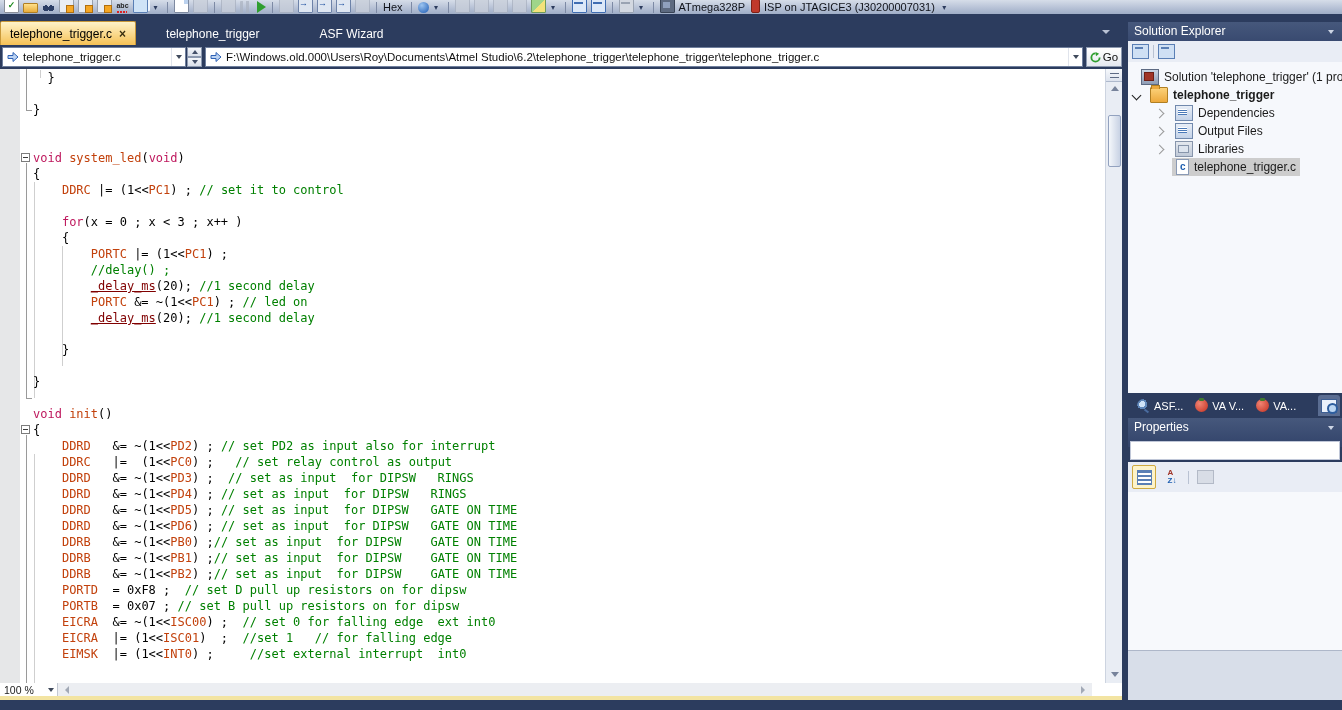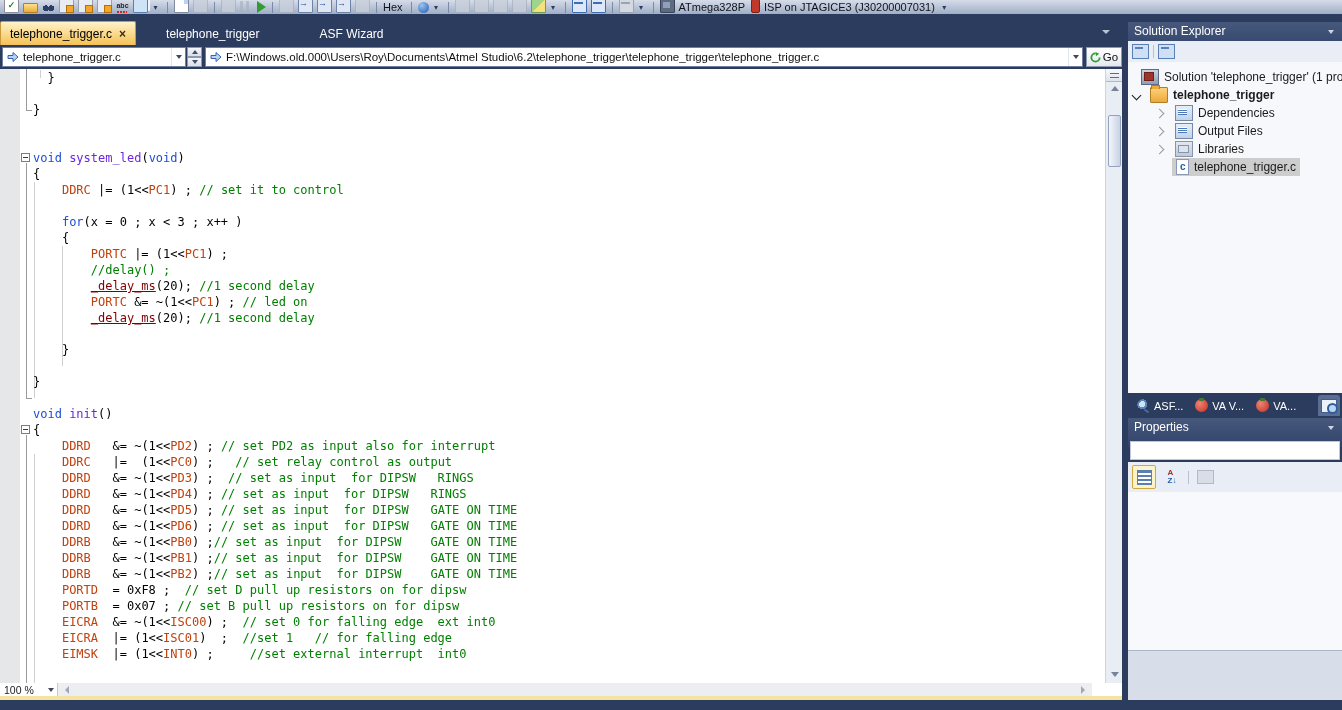--- a/index.html
+++ b/index.html
@@ -62,22 +62,22 @@
   .spin-dn{width:0;height:0;border-top:4px solid #44506a;border-left:3px solid transparent;border-right:3px solid transparent;}
   .go-btn{position:absolute;left:1086px;top:2px;width:36px;height:20px;background:linear-gradient(#ffffff,#e4e8ef);
           border:1px solid #8c99b0;display:flex;align-items:center;justify-content:center;gap:2px;font-size:11.5px;color:#111;box-sizing:border-box;}
 
   
   .editor{position:absolute;left:0;top:69px;width:1122px;height:614px;background:#fff;overflow:hidden;}
   .ind-margin{position:absolute;left:0;top:0;width:20px;height:614px;background:#e6e7e8;}
   .outline-margin{position:absolute;left:20px;top:0;width:13px;height:614px;background:#fff;}
   .code{position:absolute;left:33px;top:1px;font-family:"DejaVu Sans Mono",monospace;font-size:12px;line-height:16px;}
   .code-line{height:16px;white-space:pre;}
-  .tk-p{color:#000}.tk-k{color:#1d4ed8}.tk-m{color:#c2410c}
-  .tk-f{color:#6d28d9}.tk-fu{color:#800000;text-decoration:underline;}
+  .tk-p{color:#000}.tk-k{color:#be185d}.tk-m{color:#c2410c}
+  .tk-f{color:#c2410c}.tk-fu{color:#800000;text-decoration:underline;}
   .tk-c{color:#008000}
   .fold-box{position:absolute;width:9px;height:9px;background:#fff;border:1px solid #7c7c7c;box-sizing:border-box;}
   .fold-box::after{content:"";position:absolute;left:1px;top:3px;width:5px;height:1px;background:#3c3c3c;}
   .oline{position:absolute;width:1px;background:#9a9a9a;}
   .otick{position:absolute;height:1px;background:#9a9a9a;}
   .iguide{position:absolute;width:1px;background:#cfcfcf;}
 
   
   .vscroll{position:absolute;left:1105px;top:0;width:17px;height:614px;background:#e9edf4;border-left:1px solid #cdd4e0;box-sizing:border-box;}
   .vs-split{position:absolute;left:0;top:0;width:17px;height:12px;background:linear-gradient(#f7f9fc,#dde3ee);border-bottom:1px solid #aeb9cc;}

